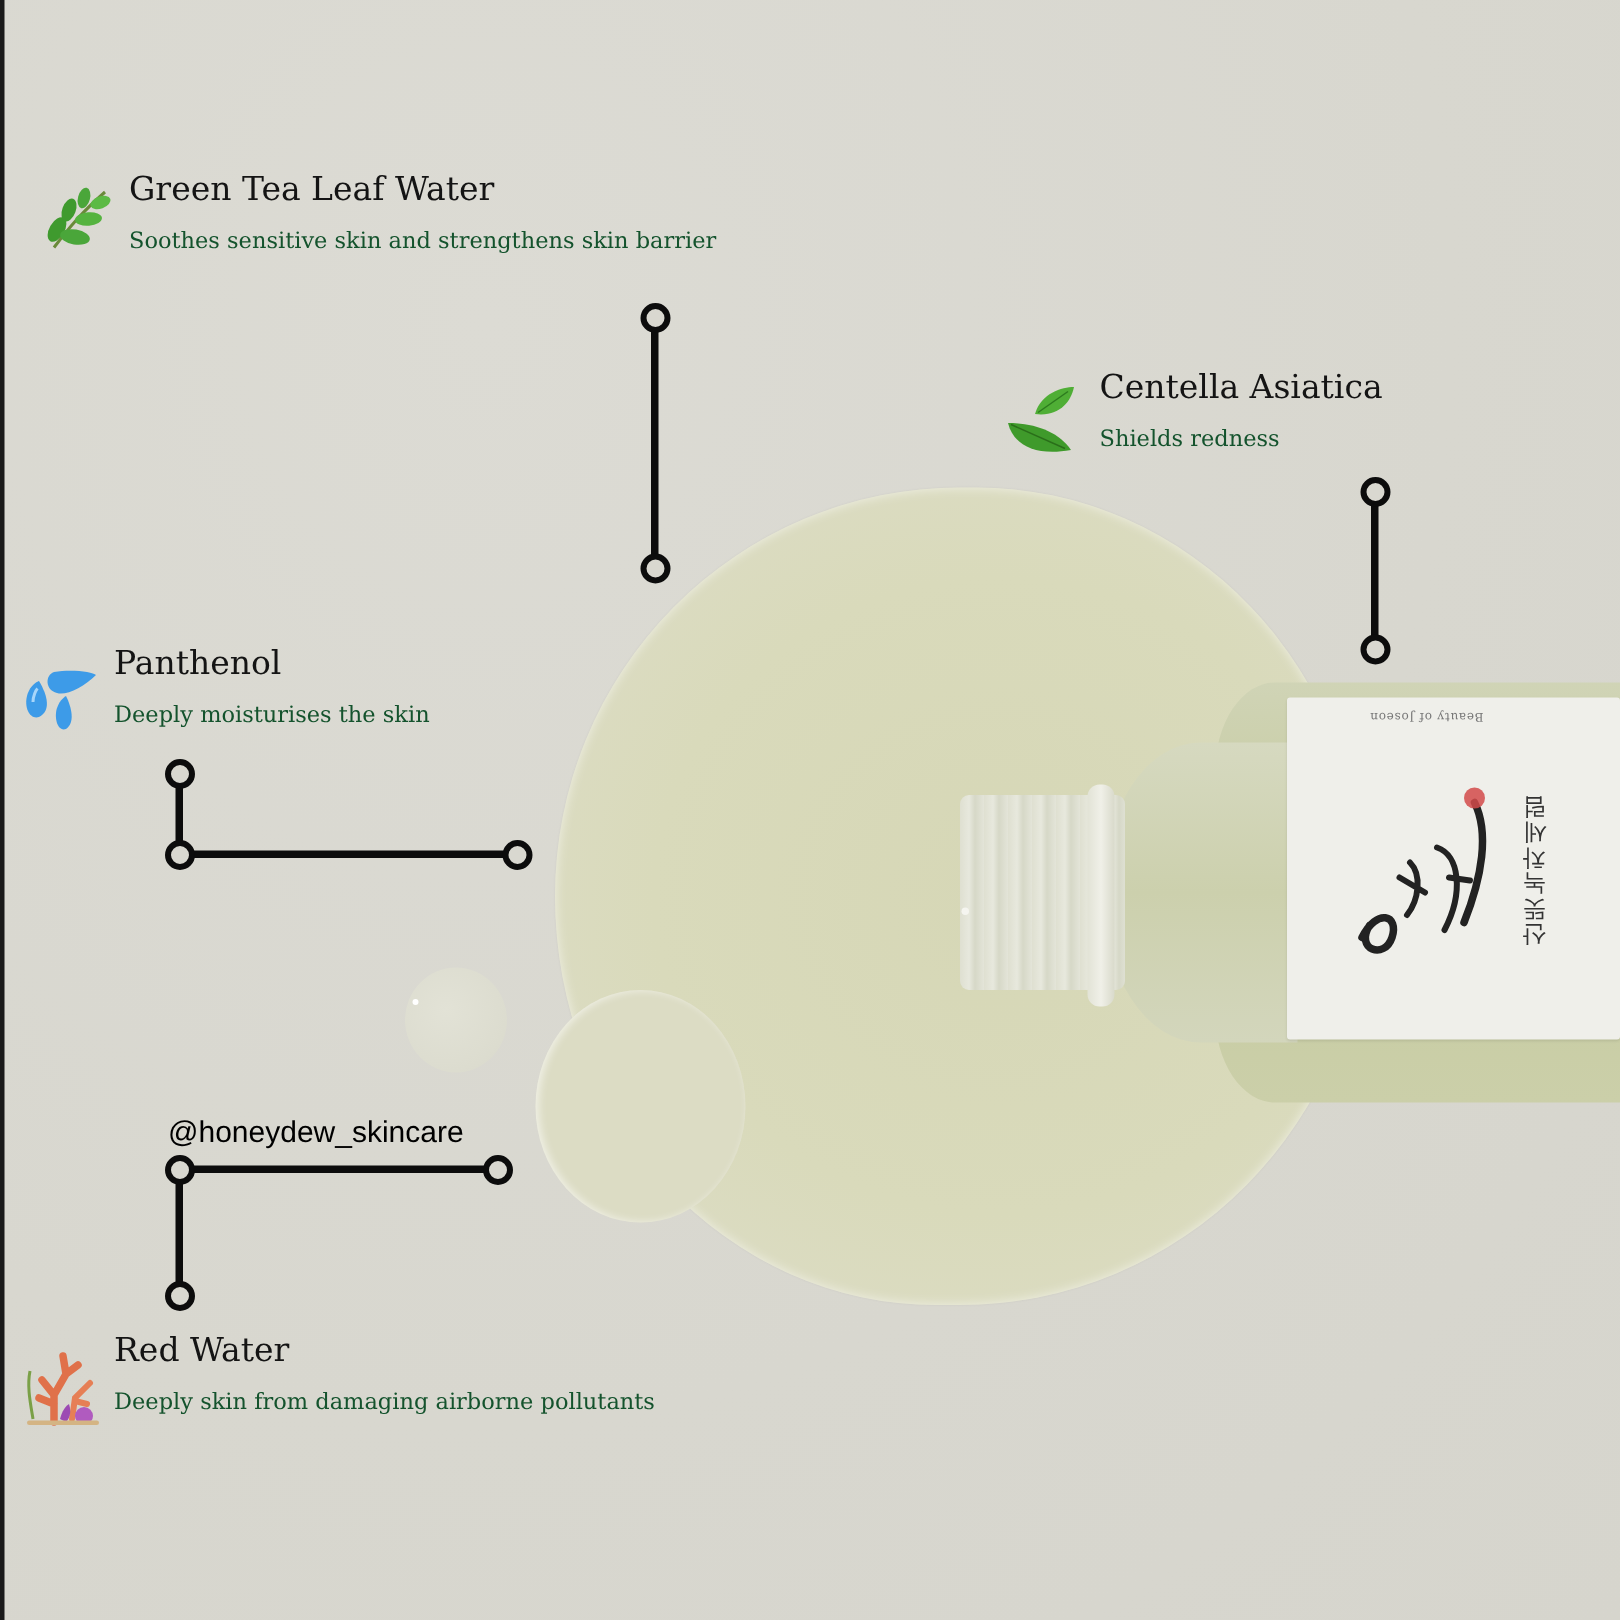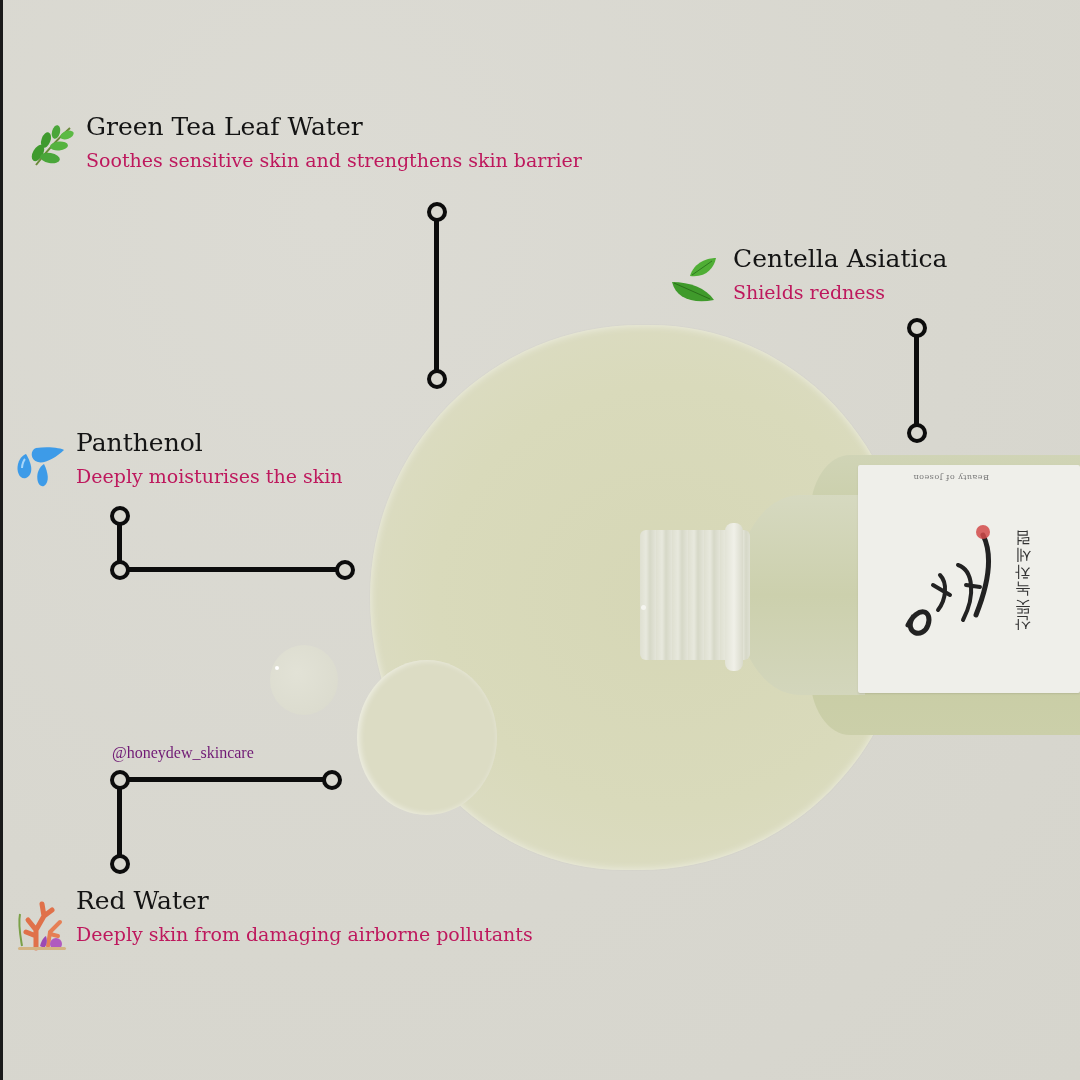--- a/index.html
+++ b/index.html
@@ -74,33 +74,33 @@
     }
     .label-seal { position: absolute; left: 118px; top: 60px; width: 14px; height: 14px; border-radius: 50%; background: #d24a4a; opacity: 0.85; }
     .label-vertical {
       position: absolute; left: 155px; top: 75px; font-size: 16px; color: #333;
       writing-mode: vertical-rl; transform: rotate(180deg); letter-spacing: 1px;
     }
     .bottle-shine { position: absolute; left: 1px; top: 150px; width: 5px; height: 5px; border-radius: 50%; background: #f5f5f0; }
 
     
     .callout { position: absolute; }
-    .callout .title { font-size: 25px; line-height: 38px; color: #141414; white-space: nowrap; }
-    .callout .desc { font-size: 19px; line-height: 28px; color: #be185d; white-space: nowrap; }
+    .callout .title { font-size: 22px; line-height: 38px; color: #141414; white-space: nowrap; }
+    .callout .desc { font-size: 15px; line-height: 28px; color: #14532d; white-space: nowrap; }
     .callout .icon { position: absolute; }
 
     .connector { position: absolute; }
     .line { position: absolute; background: #0c0c0c; }
     .node {
       position: absolute; width: 20px; height: 20px; border-radius: 50%;
       border: 4px solid #0c0c0c; background: #d9d8d0;
     }
     .handle {
-      position: absolute; left: 112px; top: 744px; font-size: 16px; color: #701a75;
-      font-family: Liberation Serif, serif; white-space: nowrap;
+      position: absolute; left: 112px; top: 744px; font-size: 20px; color: #000000;
+      font-family: Liberation Sans, sans-serif; white-space: nowrap;
     }
   </style>
 </head>
 <body>
 
 <div class="bg-grad"></div>
 <div class="edge-left"></div>
 
 <div class="puddle"></div>
 <div class="puddle-lobe"></div>

